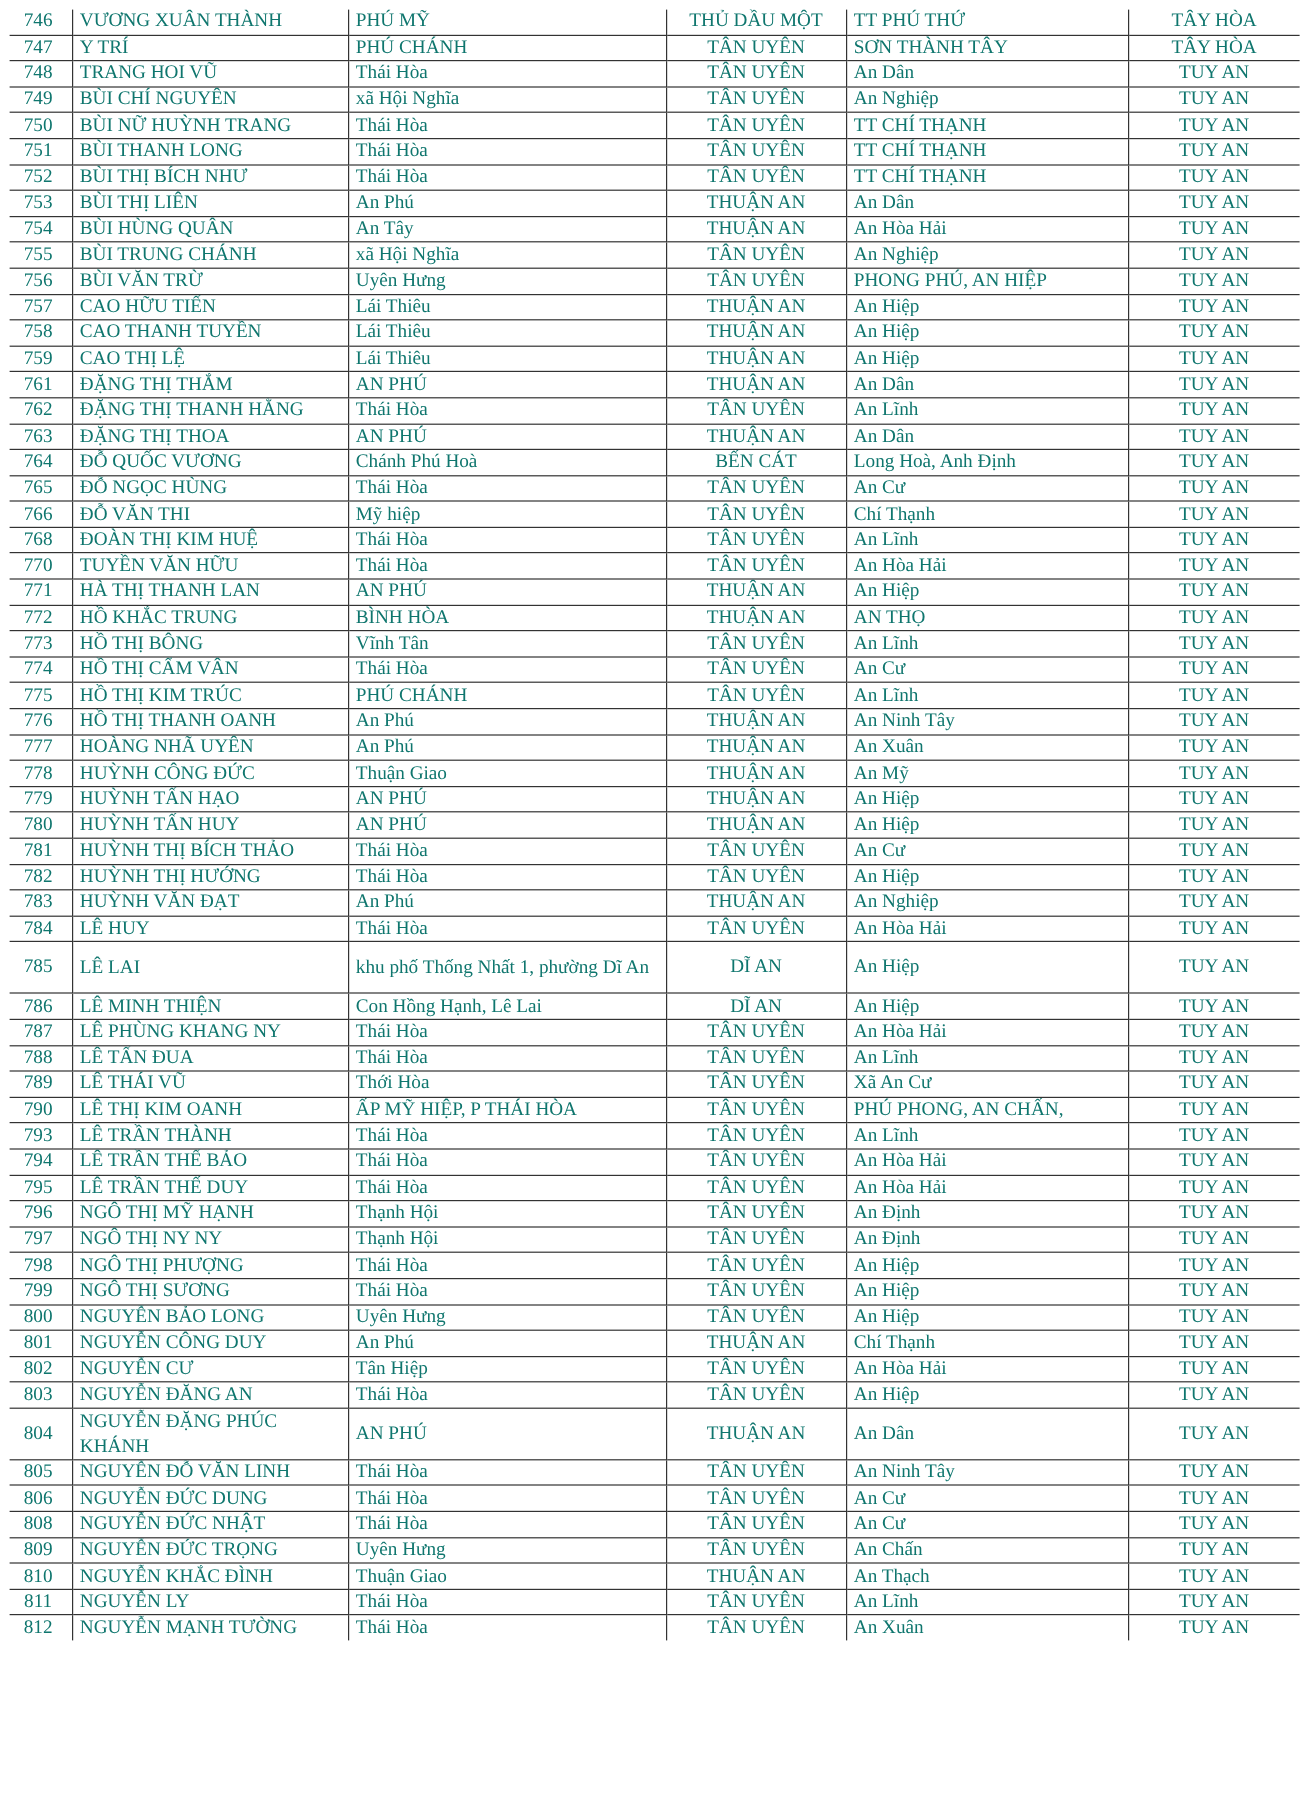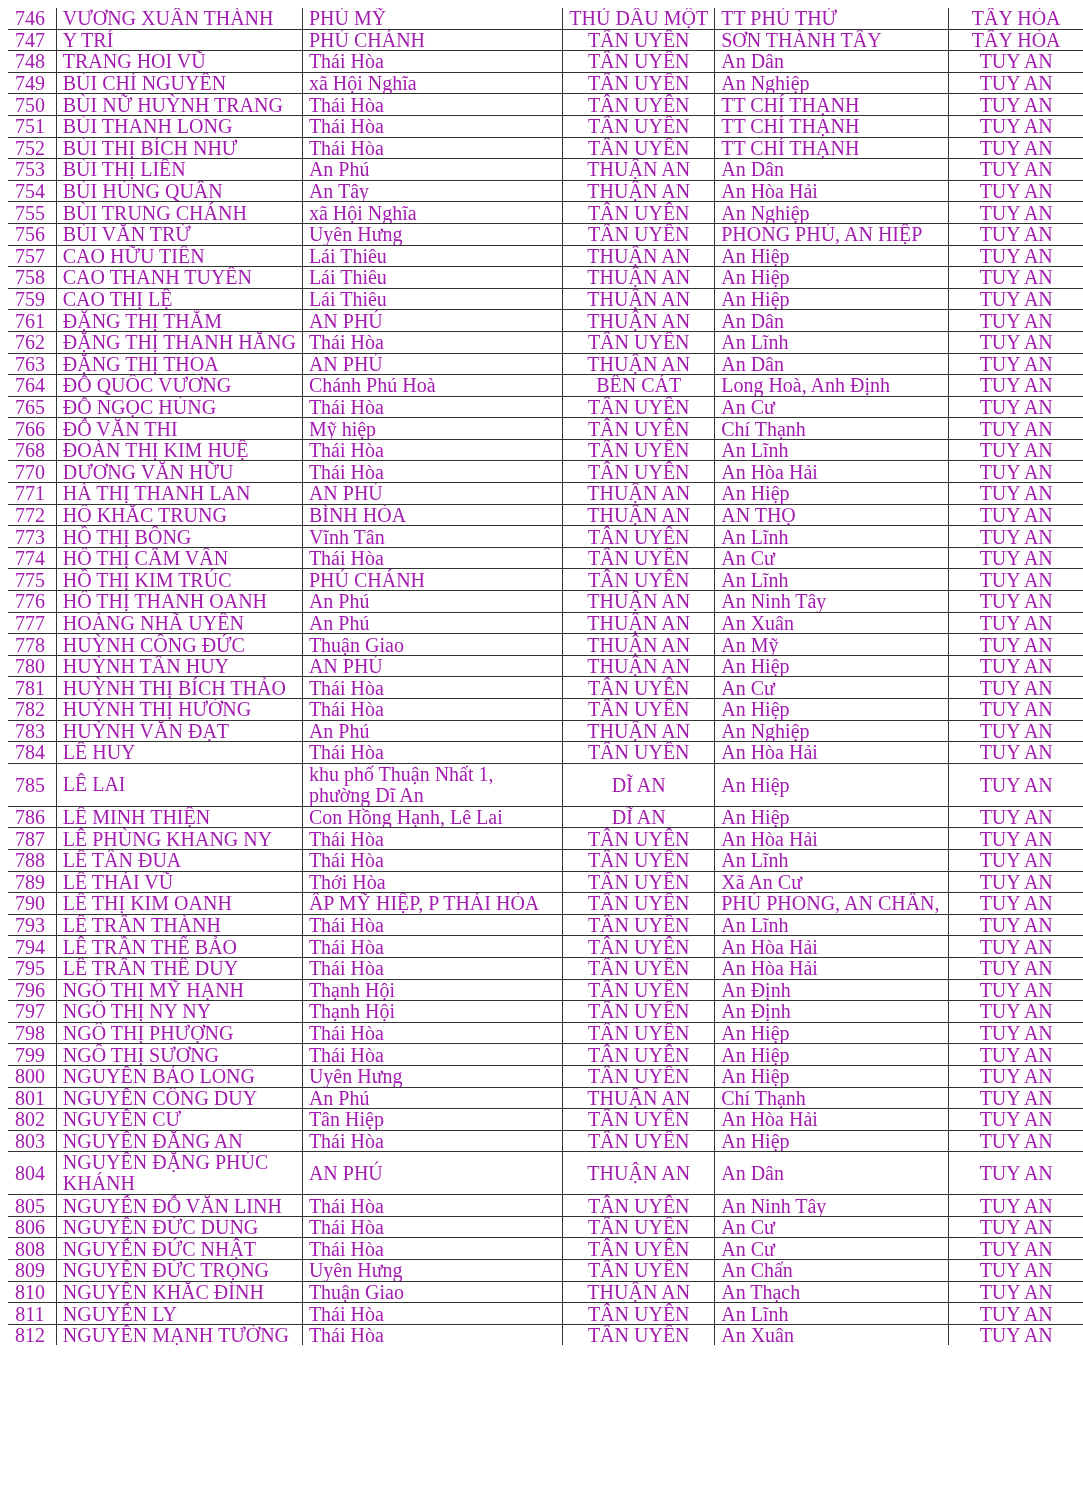--- a/index.html
+++ b/index.html
@@ -4,22 +4,22 @@
 <style>
   html, body { margin: 0; padding: 0; background: #ffffff; }
   body { width: 1083px; height: 1500px; overflow: hidden; position: relative; }
   .doc-table {
     position: absolute;
     left: 8px;
     top: 8px;
     border-collapse: collapse;
     table-layout: fixed;
     font-family: "Liberation Serif", "DejaVu Serif", serif;
-    font-size: 20px;
-    color: #a21caf;
+    font-size: 16px;
+    color: #0f766e;
   }
   .doc-table td {
     padding: 0 6px;
     height: 20.6px;
     line-height: 20px;
     border-top: 1px solid #333;
     border-left: 1px solid #333;
     white-space: nowrap;
     overflow: hidden;
     vertical-align: middle;
@@ -216,21 +216,21 @@
       <tr>
         <td class="c-stt">768</td>
         <td class="c-name">ĐOÀN THỊ KIM HUỆ</td>
         <td class="c-ward">Thái Hòa</td>
         <td class="c-district">TÂN UYÊN</td>
         <td class="c-hometown-commune">An Lĩnh</td>
         <td class="c-hometown-district">TUY AN</td>
       </tr>
       <tr>
         <td class="c-stt">770</td>
-        <td class="c-name">DƯƠNG VĂN HỮU</td>
+        <td class="c-name">TUYỀN VĂN HỮU</td>
         <td class="c-ward">Thái Hòa</td>
         <td class="c-district">TÂN UYÊN</td>
         <td class="c-hometown-commune">An Hòa Hải</td>
         <td class="c-hometown-district">TUY AN</td>
       </tr>
       <tr>
         <td class="c-stt">771</td>
         <td class="c-name">HÀ THỊ THANH LAN</td>
         <td class="c-ward">AN PHÚ</td>
         <td class="c-district">THUẬN AN</td>
@@ -287,20 +287,28 @@
       </tr>
       <tr>
         <td class="c-stt">778</td>
         <td class="c-name">HUỲNH CÔNG ĐỨC</td>
         <td class="c-ward">Thuận Giao</td>
         <td class="c-district">THUẬN AN</td>
         <td class="c-hometown-commune">An Mỹ</td>
         <td class="c-hometown-district">TUY AN</td>
       </tr>
       <tr>
+        <td class="c-stt">779</td>
+        <td class="c-name">HUỲNH TẤN HẠO</td>
+        <td class="c-ward">AN PHÚ</td>
+        <td class="c-district">THUẬN AN</td>
+        <td class="c-hometown-commune">An Hiệp</td>
+        <td class="c-hometown-district">TUY AN</td>
+      </tr>
+      <tr>
         <td class="c-stt">780</td>
         <td class="c-name">HUỲNH TẤN HUY</td>
         <td class="c-ward">AN PHÚ</td>
         <td class="c-district">THUẬN AN</td>
         <td class="c-hometown-commune">An Hiệp</td>
         <td class="c-hometown-district">TUY AN</td>
       </tr>
       <tr>
         <td class="c-stt">781</td>
         <td class="c-name">HUỲNH THỊ BÍCH THẢO</td>
@@ -329,21 +337,21 @@
         <td class="c-stt">784</td>
         <td class="c-name">LÊ HUY</td>
         <td class="c-ward">Thái Hòa</td>
         <td class="c-district">TÂN UYÊN</td>
         <td class="c-hometown-commune">An Hòa Hải</td>
         <td class="c-hometown-district">TUY AN</td>
       </tr>
       <tr class="tall">
         <td class="c-stt">785</td>
         <td class="c-name wrap">LÊ LAI</td>
-        <td class="c-ward wrap"> khu phố Thuận Nhất 1, phường Dĩ An</td>
+        <td class="c-ward wrap"> khu phố Thống Nhất 1, phường Dĩ An</td>
         <td class="c-district">DĨ AN</td>
         <td class="c-hometown-commune">An Hiệp</td>
         <td class="c-hometown-district">TUY AN</td>
       </tr>
       <tr>
         <td class="c-stt">786</td>
         <td class="c-name">LÊ MINH THIỆN</td>
         <td class="c-ward">Con Hồng Hạnh, Lê Lai</td>
         <td class="c-district">DĨ AN</td>
         <td class="c-hometown-commune">An Hiệp</td>

